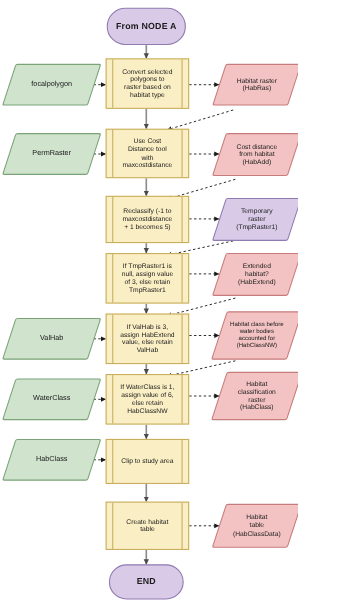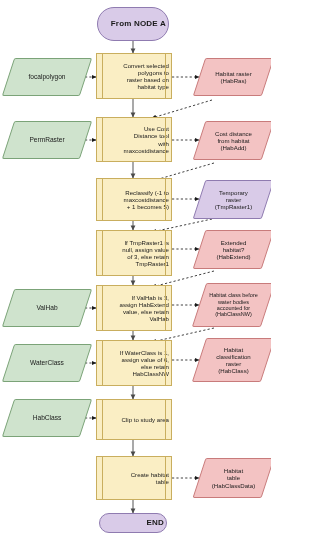--- a/index.html
+++ b/index.html
@@ -26,21 +26,21 @@
     width: 271px;
     height: 550px;
     pointer-events: none;
   }
   .node {
     position: absolute;
     box-sizing: border-box;
     display: flex;
     align-items: center;
     justify-content: center;
-    text-align: right;
+    text-align: center;
     line-height: 1.18;
     color: #1a1a1a;
   }
   .node .lbl {
     display: block;
     width: 100%;
     padding: 0 2px;
     white-space: pre-line;
   }
 
@@ -213,21 +213,21 @@
 
   <div class="node process" style="left:96px; top:399px; width:76px; height:41px;">
     <span class="lbl">Clip to study area</span>
   </div>
 
   <div class="node process" style="left:96px; top:456px; width:76px; height:44px;">
     <span class="lbl">Create habitat
 table</span>
   </div>
 
-  <div class="node terminal" style="left:99px; top:513px; width:68px; height:20px;">
+  <div class="node terminal" style="left:99px; top:513px; width:68px; height:32px;">
     <span class="lbl">END</span>
   </div>
 
   <div class="para input" style="left:8px; top:58px; width:78px; height:38px;">
     <div class="skew"></div>
     <div class="txt">focalpolygon</div>
   </div>
 
   <div class="para input" style="left:8px; top:121px; width:78px; height:38px;">
     <div class="skew"></div>

